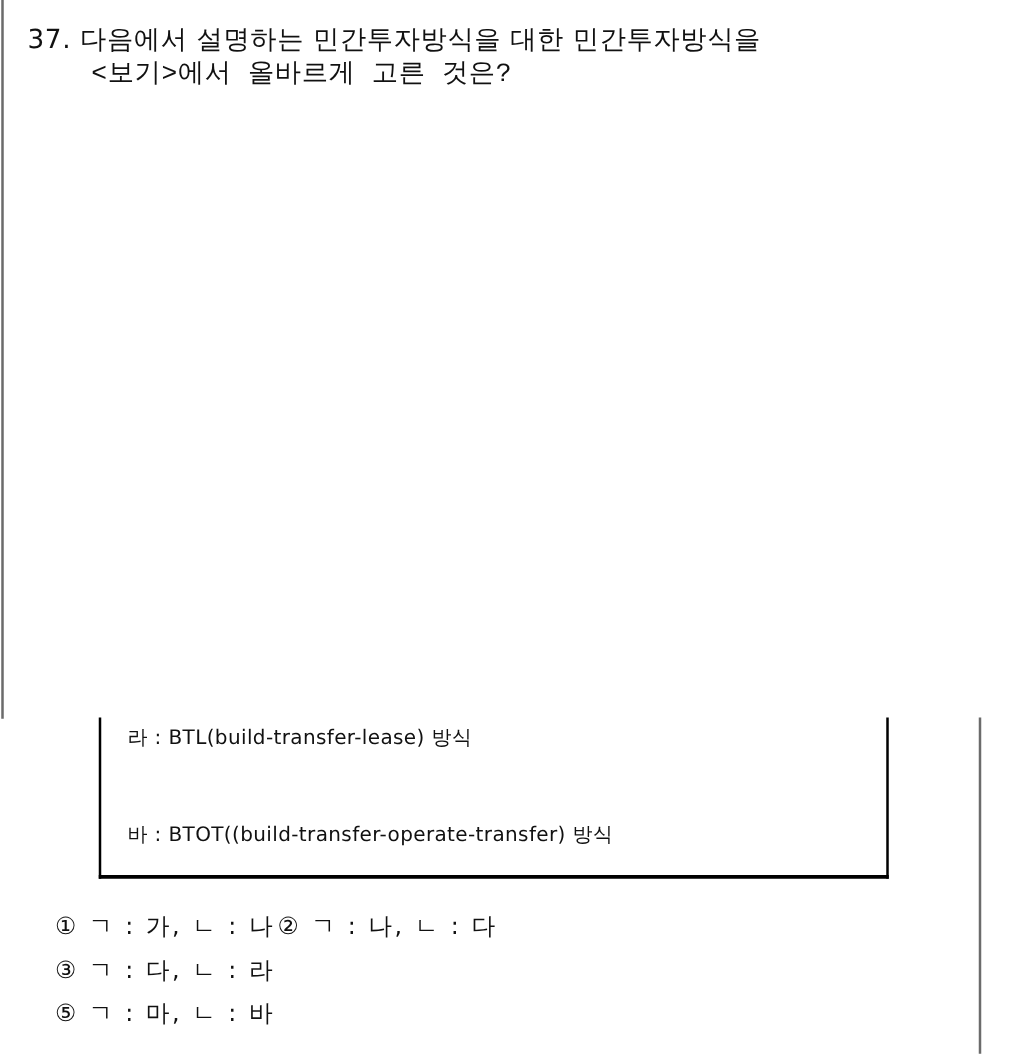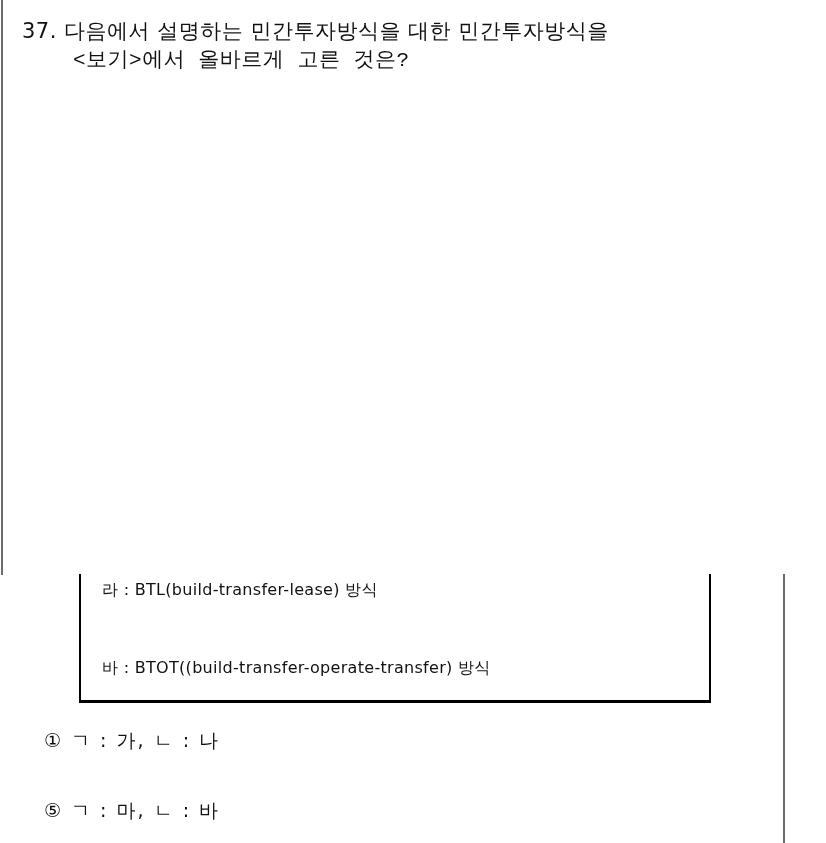--- a/index.html
+++ b/index.html
@@ -31,19 +31,21 @@
 </div>
 
 <div class="box">
   <div class="box-row" style="top:6px">라 : BTL(build-transfer-lease) 방식</div>
   <div class="box-row" style="top:84px">바 : BTOT((build-transfer-operate-transfer) 방식</div>
 </div>
 
 <div class="choices">
   <div class="choice-row">
     <div class="choice" style="width:178px">① ㄱ : 가, ㄴ : 나</div>
+    <div class="choice">② ㄱ : 나, ㄴ : 다</div>
   </div>
   <div class="choice-row">
+    <div class="choice">③ ㄱ : 다, ㄴ : 라</div>
   </div>
   <div class="choice-row">
     <div class="choice">⑤ ㄱ : 마, ㄴ : 바</div>
   </div>
 </div>
 
 </body></html>

